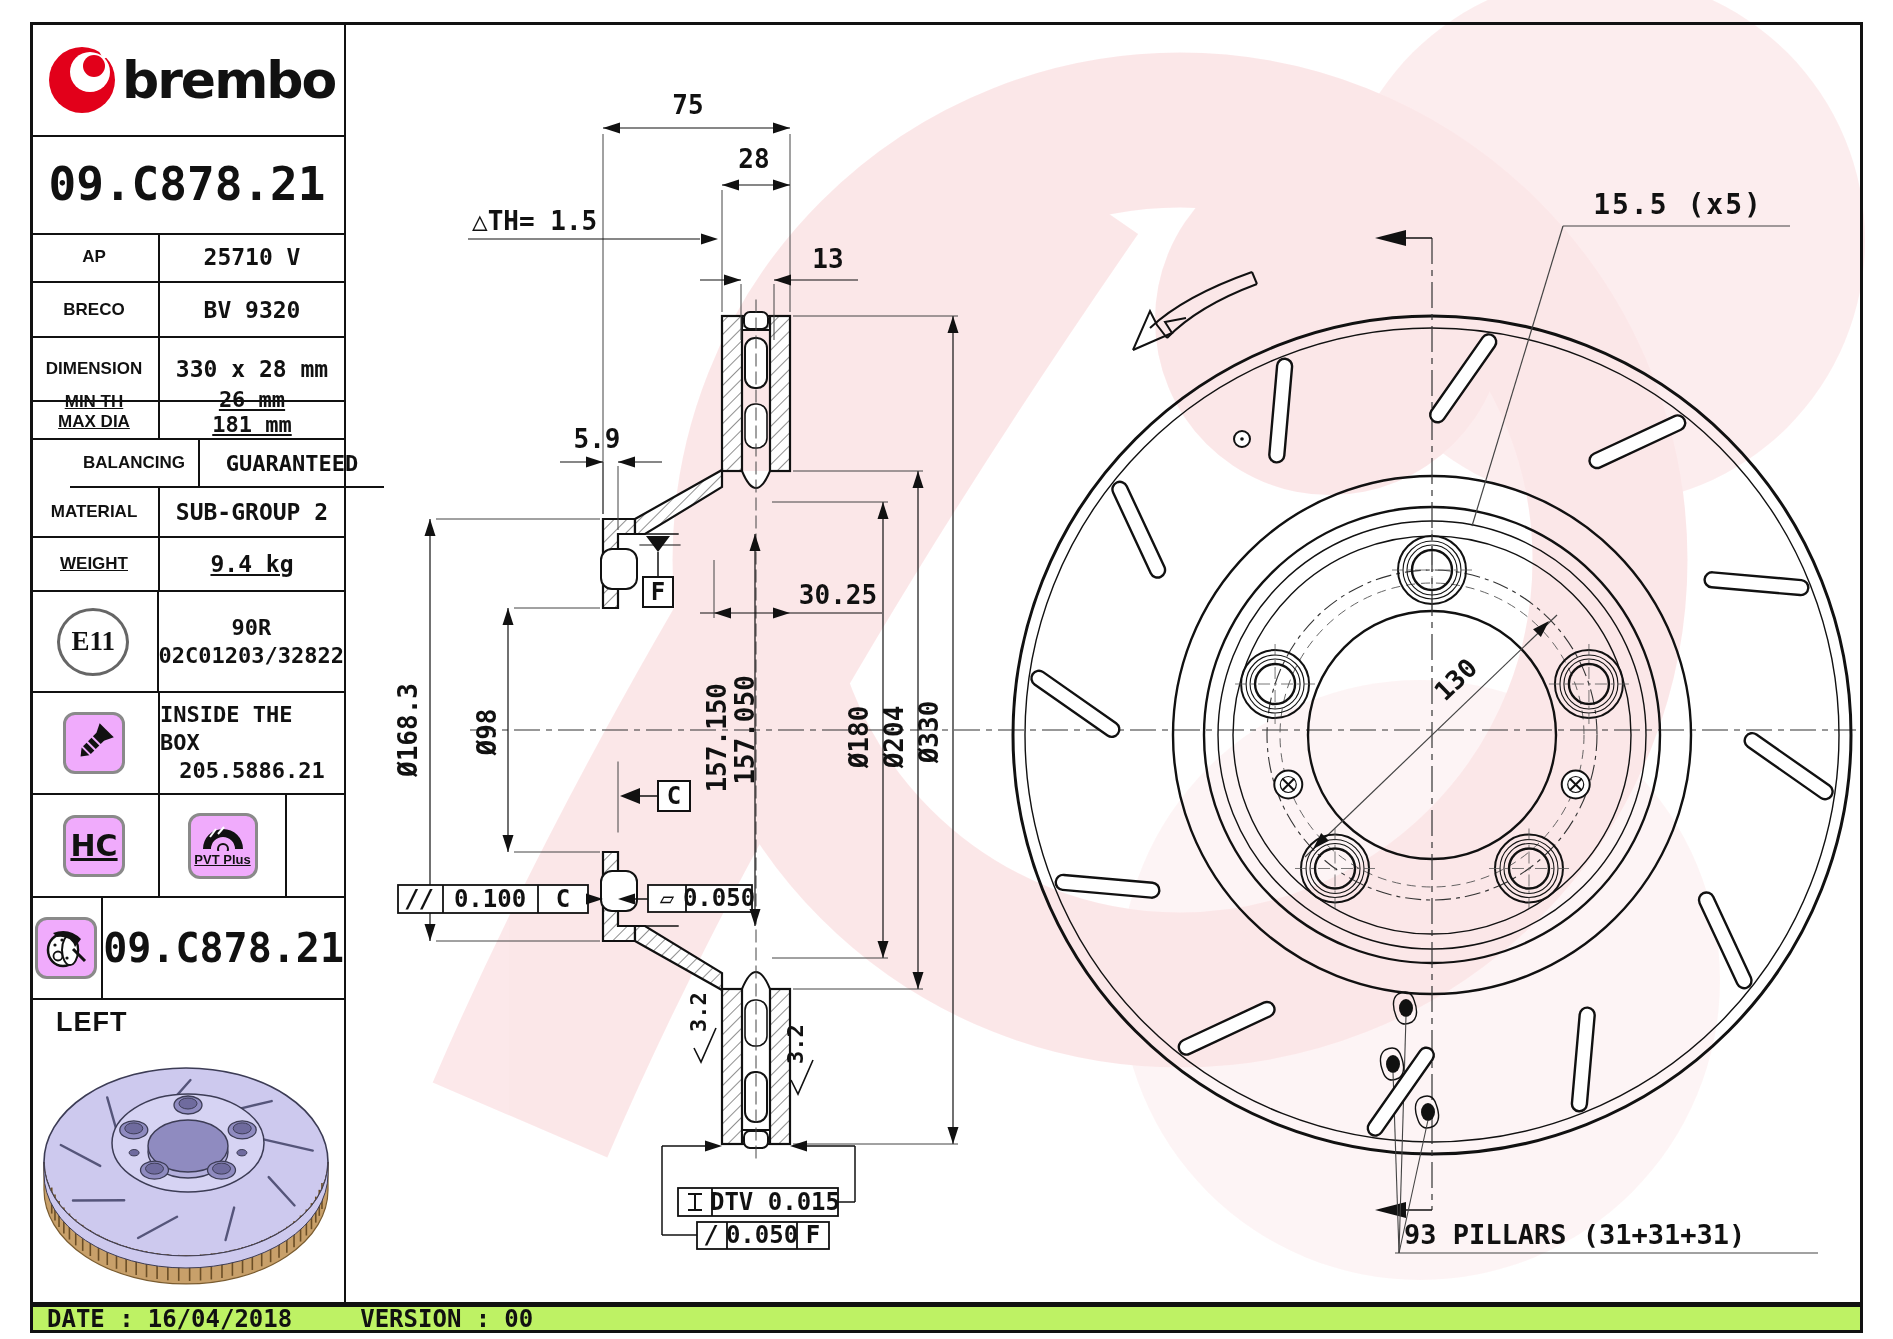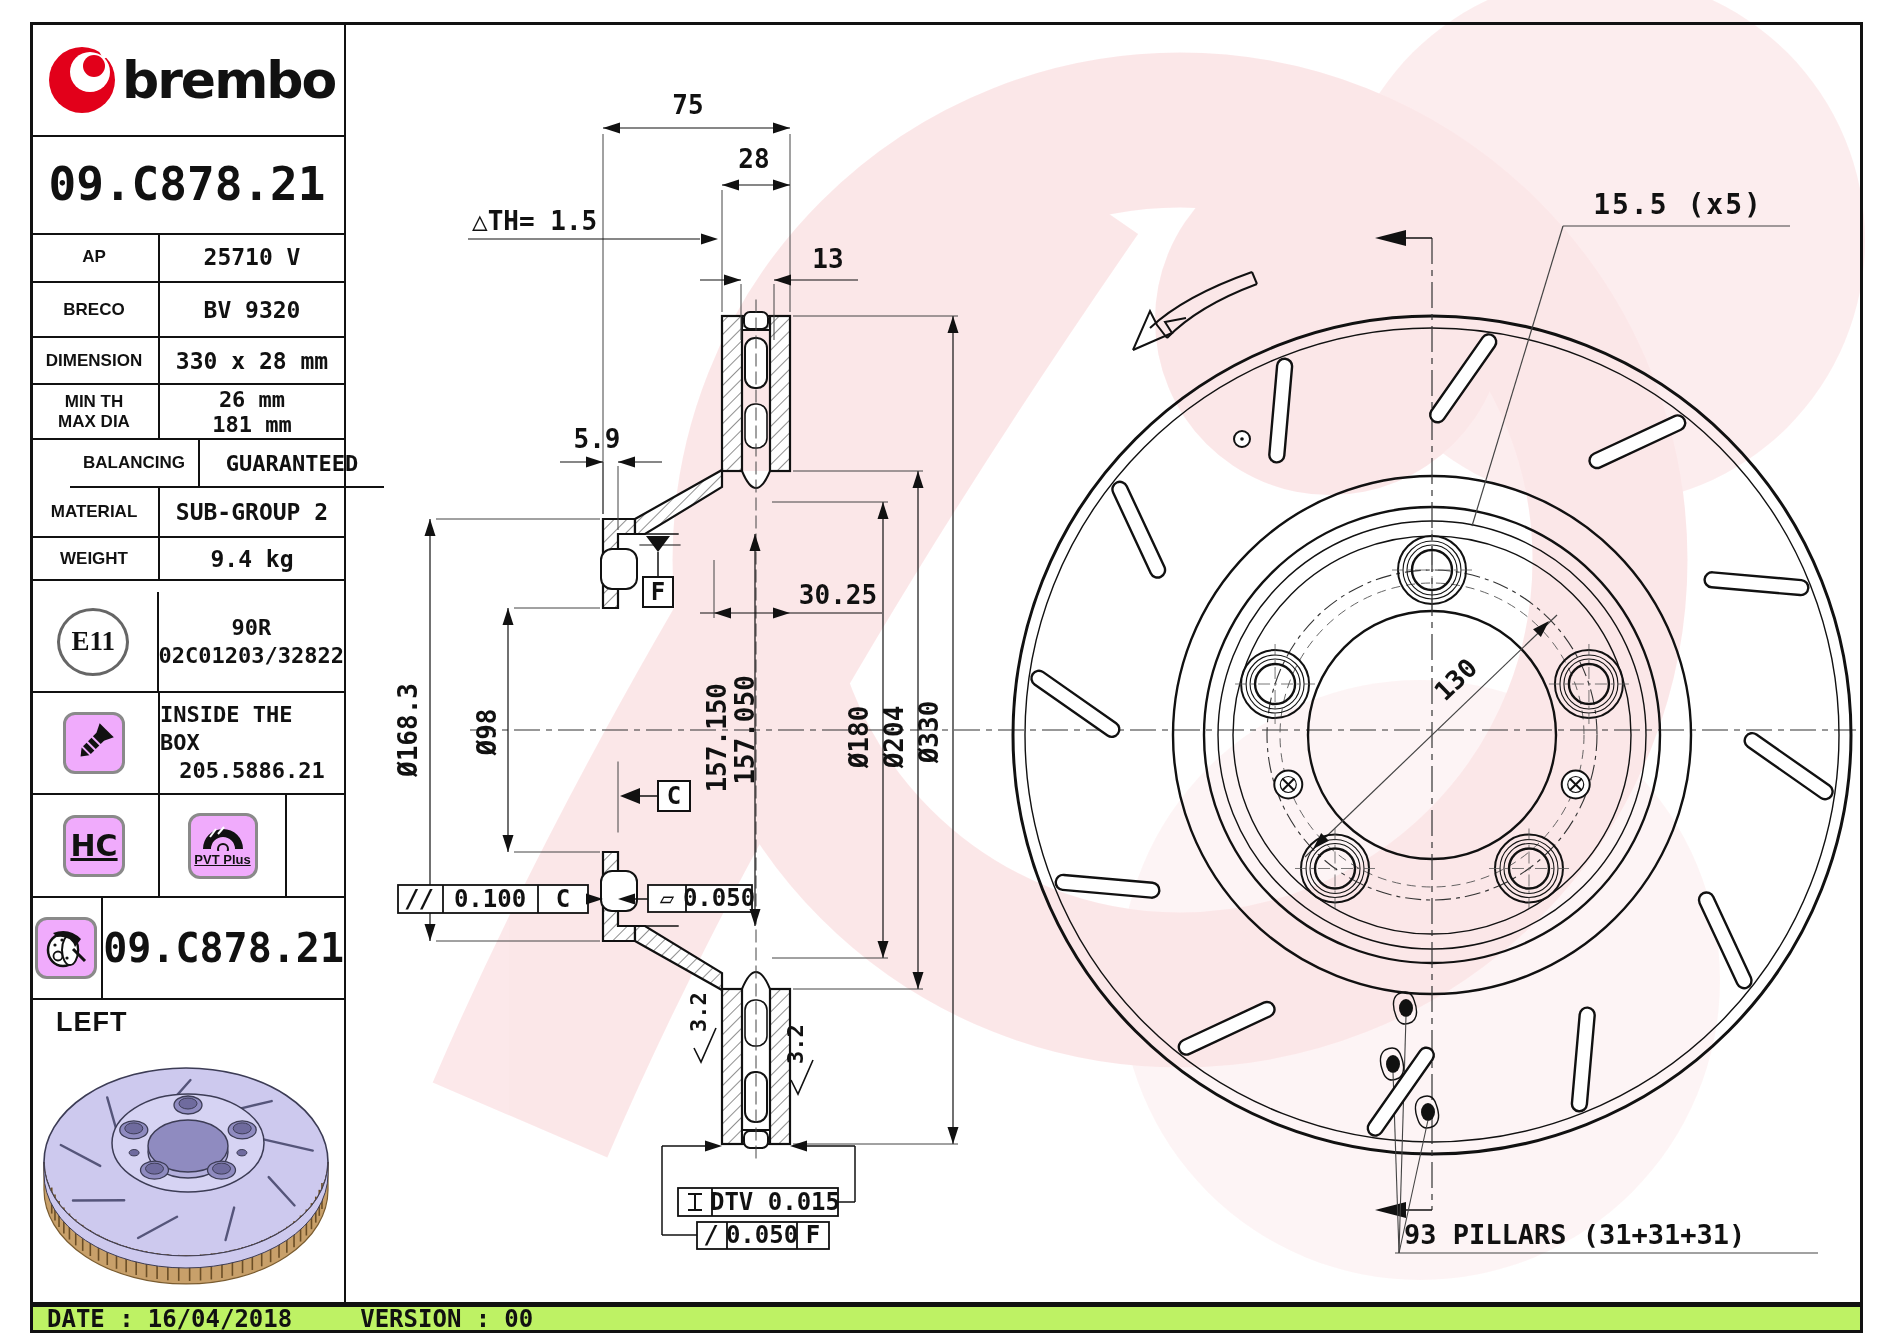--- a/index.html
+++ b/index.html
@@ -418,29 +418,29 @@
         </div>
   </div>
   <div class="row" style="top:261px;height:55px;">
     <div class="cell-l">
           <span>BRECO</span>
         </div>
     <div class="cell-r">
           <span>BV 9320</span>
         </div>
   </div>
-  <div class="row" style="top:316px;height:47px;text-align:right;">
+  <div class="row" style="top:316px;height:64px;text-align:right;">
     <div class="cell-l">
           <span>DIMENSION</span>
         </div>
     <div class="cell-r">
           <span>330 x 28 mm</span>
         </div>
   </div>
-  <div class="row" style="top:363px;height:55px;">
+  <div class="row" style="top:363px;height:55px;text-decoration:underline;">
     <div class="cell-l">
       <span>MIN TH</span>
           <span>MAX DIA</span>
     </div>
     <div class="cell-r" style="font-size:22px;line-height:25px;">
       <span>26 mm</span>
           <span>181 mm</span>
     </div>
   </div>
   <div class="row" style="top:418px;height:48px;margin-left:40px;">
@@ -452,21 +452,21 @@
         </div>
   </div>
   <div class="row" style="top:466px;height:50px;">
     <div class="cell-l">
           <span>MATERIAL</span>
         </div>
     <div class="cell-r">
           <span>SUB-GROUP 2</span>
         </div>
   </div>
-  <div class="row" style="top:516px;height:43px;">
+  <div class="row" style="top:516px;height:54px;text-decoration:underline;">
     <div class="cell-l">
           <span>WEIGHT</span>
         </div>
     <div class="cell-r">
           <span>9.4 kg</span>
         </div>
   </div>
 
   <div class="row" style="top:570px;height:101px;">
     <div class="cell-l">

